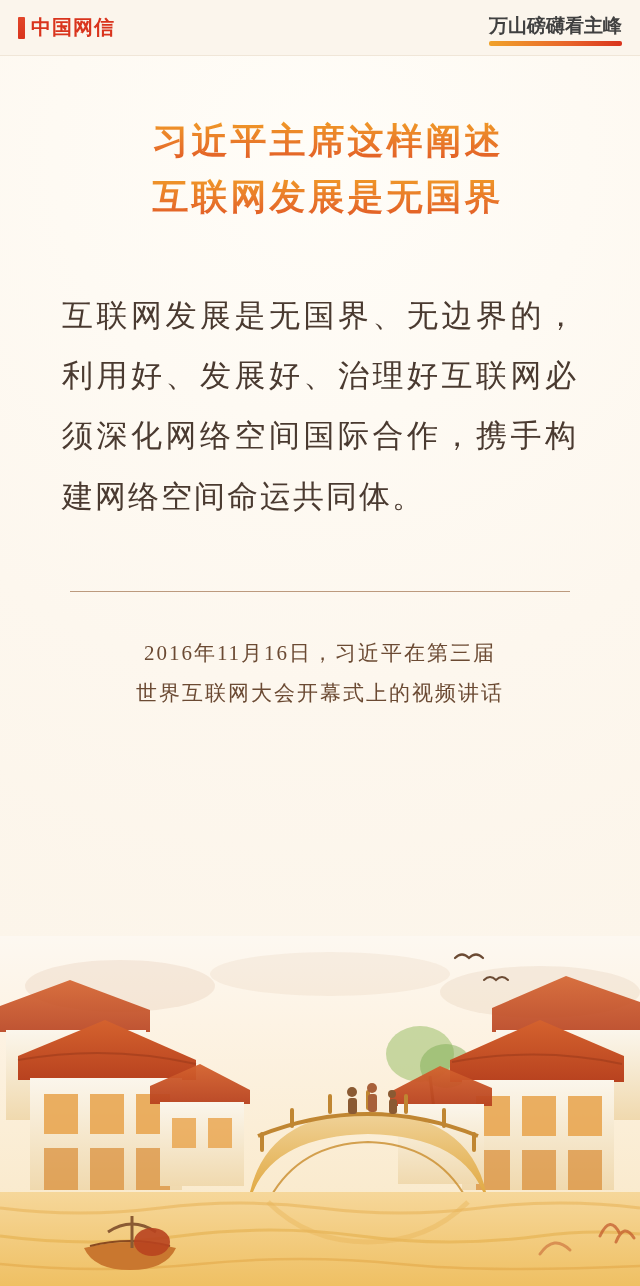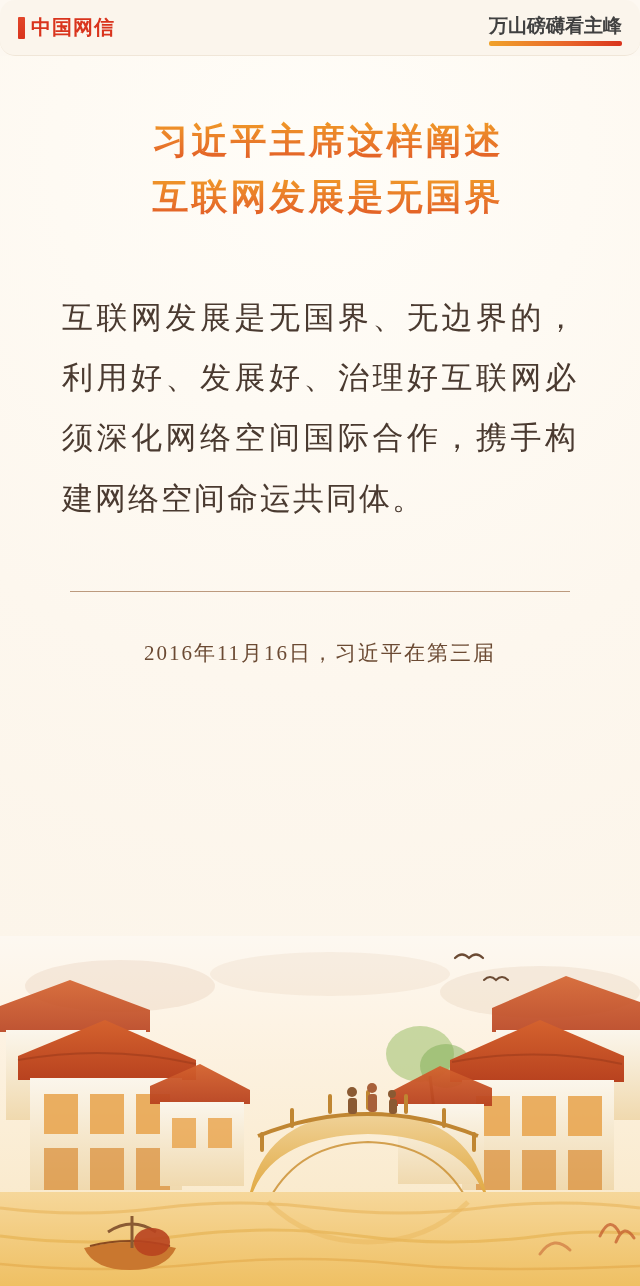--- a/index.html
+++ b/index.html
@@ -19,21 +19,20 @@
   .topbar {
     position: relative;
     height: 56px;
     background: #fbf5ec;
     border-bottom: 1px solid #f0e6d8;
     display: flex;
     align-items: center;
     justify-content: space-between;
     padding: 0 18px;
     box-sizing: border-box;
-    border-radius: 15px;
   }
   .brand-left {
     display: flex;
     align-items: center;
     gap: 6px;
   }
   .brand-left .logo-mark {
     width: 7px;
     height: 22px;
     background: linear-gradient(180deg, #e2462a 0%, #d9341d 100%);
@@ -97,21 +96,21 @@
   }
 
   .quote {
     margin: 62px 62px 0 62px;
     font-size: 31px;
     line-height: 1.95;
     letter-spacing: 2px;
     color: #4a3a30;
     text-align: justify;
     text-align-last: left;
-    font-family: Liberation Sans, sans-serif;
+    font-family: Liberation Mono, monospace;
   }
 
   .divider {
     width: 500px;
     height: 1px;
     background: #b08a6a;
     margin: 62px auto 0 auto;
     opacity: .85;
   }
 
@@ -154,20 +153,21 @@
     <div class="line">习近平主席这样阐述</div>
     <div class="line">互联网发展是无国界</div>
   </div>
 
   <div class="quote">互联网发展是无国界、无边界的，利用好、发展好、治理好互联网必须深化网络空间国际合作，携手构建网络空间命运共同体。</div>
 
   <div class="divider"></div>
 
   <div class="attribution">
     <div>2016年11月16日，习近平在第三届</div>
+    <div>世界互联网大会开幕式上的视频讲话</div>
   </div>
 
   <div class="illustration">
     <svg width="640" height="350" viewBox="0 0 640 350" xmlns="http://www.w3.org/2000/svg" aria-hidden="true">
       <defs>
         <linearGradient id="skyFade" x1="0" y1="0" x2="0" y2="1">
           <stop offset="0%" stop-color="#fdf8f1" stop-opacity="1"></stop>
           <stop offset="25%" stop-color="#fdf3e4" stop-opacity="1"></stop>
           <stop offset="100%" stop-color="#f8e6c2" stop-opacity="1"></stop>
         </linearGradient>

